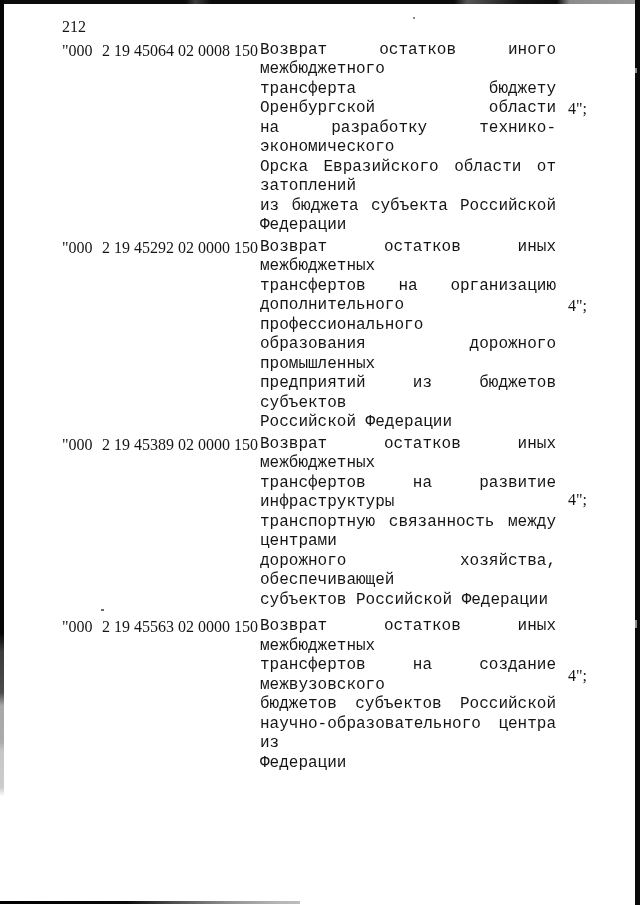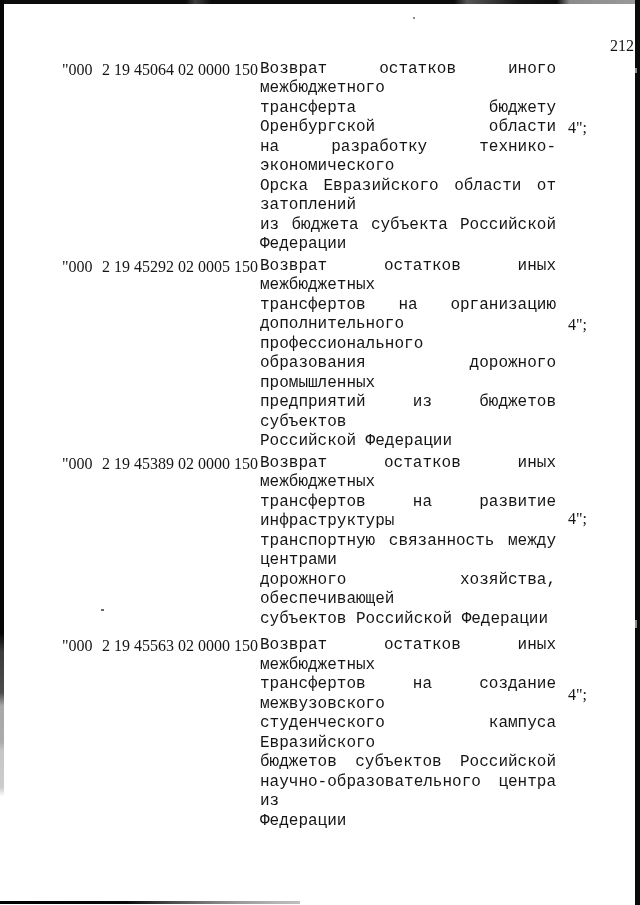--- a/index.html
+++ b/index.html
@@ -66,23 +66,23 @@
   .speck.s1 { left: 101px; top: 609px; width: 3px; height: 2px; }
   .speck.s2 { left: 413px; top: 17px; width: 2px; height: 2px; background: #888; }
 
   
   .content {
     position: relative;
     font-size: 16px;
     line-height: 19.5px;
   }
   .page-number {
-    margin: 36px 6px 4px 62px;
+    margin: 17px 6px 4px 62px;
     width: 572px;
-    text-align: right;
+    text-align: left;
   }
   .entry {
     position: relative;
     display: flex;
     align-items: flex-start;
     padding-left: 62px;
   }
   .entry + .entry { margin-top: 2px; }
   .entry.extra-gap { margin-top: 7px; }
   .code-cell {
@@ -124,36 +124,36 @@
   <div class="bottom-strip"></div>
   <div class="speck s1"></div>
   <div class="speck s2"></div>
 
   <div class="content">
     <div class="page-number">212</div>
     <div id="entries">
         <div class="entry">
           <div class="code-cell">
             <span>"000</span>
-            <span>2 19 45064 02 0000 150</span>
+            <span>2 19 45064 02 0008 150</span>
           </div>
           <div class="desc">
             <div class="line">Возврат остатков иного межбюджетного</div>
             <div class="line">трансферта бюджету Оренбургской области</div>
             <div class="line">на разработку технико-экономического</div>
             <div class="line">Орска Евразийского области от затоплений</div>
             <div class="line">из бюджета субъекта Российской</div>
             <div class="line last">Федерации</div>
           </div>
           <div class="marker" style="top: 58.5px;">4";</div>
         </div>
         <div class="entry">
           <div class="code-cell">
             <span>"000</span>
-            <span>2 19 45292 02 0005 150</span>
+            <span>2 19 45292 02 0000 150</span>
           </div>
           <div class="desc">
             <div class="line">Возврат остатков иных межбюджетных</div>
             <div class="line">трансфертов на организацию</div>
             <div class="line">дополнительного профессионального</div>
             <div class="line">образования дорожного промышленных</div>
             <div class="line">предприятий из бюджетов субъектов</div>
             <div class="line last">Российской Федерации</div>
           </div>
           <div class="marker" style="top: 58.5px;">4";</div>
@@ -173,21 +173,20 @@
           <div class="marker" style="top: 55.575px;">4";</div>
         </div>
         <div class="entry extra-gap">
           <div class="code-cell">
             <span>"000</span>
             <span>2 19 45563 02 0000 150</span>
           </div>
           <div class="desc">
             <div class="line">Возврат остатков иных межбюджетных</div>
             <div class="line">трансфертов на создание межвузовского</div>
-            <div class="line">студенческого кампуса Евразийского</div>
             <div class="line">бюджетов субъектов Российской</div>
             <div class="line">научно-образовательного центра из</div>
             <div class="line last">Федерации</div>
           </div>
           <div class="marker" style="top: 48.75px;">4";</div>
         </div>
       </div>
   </div>
 </div>
 

